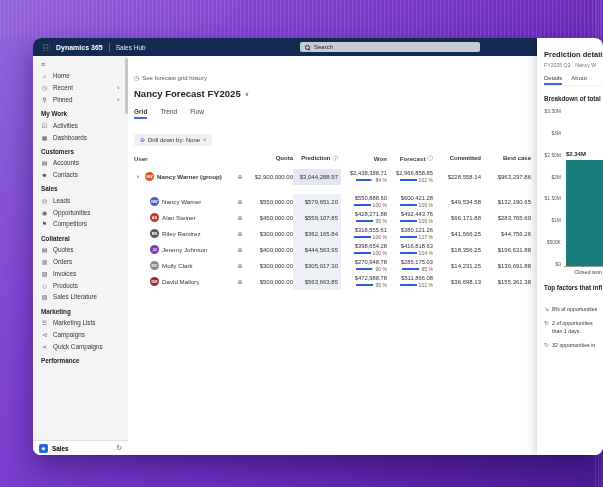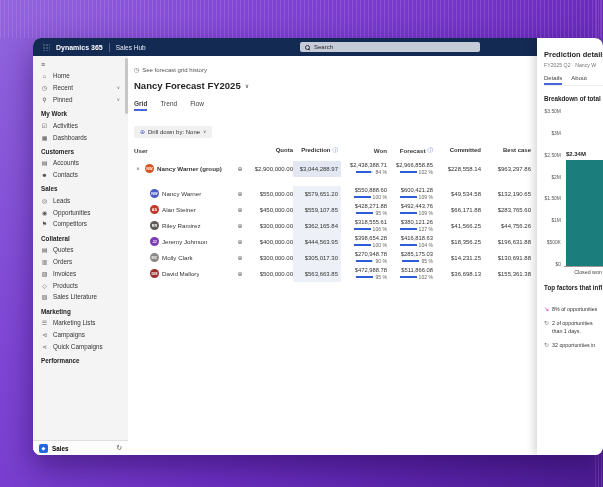--- a/index.html
+++ b/index.html
@@ -41,21 +41,21 @@
   .nav-chev { margin-left:auto; font-size:4.5px; color:#666; }
   .nav-header { font-weight:bold; font-size:6.3px; color:#222; padding:5px 8px 2px; white-space:nowrap; }
   .sb-scroll { position:absolute; right:0; top:2px; width:3px; height:56px; background:#c8c6c4; border-radius:2px; }
   .area { border-top:1px solid #e1dfdd; height:15px; display:flex; align-items:center; gap:4px; padding:0 6px; background:#fdfdfd; }
   .area-icon { width:9px; height:9px; border-radius:2px; background:#2266e3; color:#fff; font-size:5px;
     display:flex; align-items:center; justify-content:center; flex-shrink:0; }
   .area-label { font-weight:bold; font-size:6.3px; }
   .area-refresh { margin-left:auto; font-size:7px; color:#555; }
 
   
-  .content { flex:1; padding:8px 0 0 6px; overflow:hidden; }
+  .content { flex:1; padding:16px 0 0 6px; overflow:hidden; }
   .history { display:flex; align-items:center; gap:3px; font-size:6px; color:#555; padding:2px 0 7px; }
   .hicon { font-size:6px; color:#555; }
   .page-title { display:flex; align-items:center; gap:4px; font-size:9.5px; font-weight:bold; color:#252423; padding-bottom:9px; }
   .title-chev { font-size:6px; font-weight:normal; color:#444; }
   .tabs { display:flex; gap:13px; font-size:6.5px; color:#424242; padding-bottom:9px; }
   .tab { padding-bottom:2px; }
   .tab.active { border-bottom:2px solid #4a63d8; font-weight:bold; }
   .drillpill { display:inline-flex; align-items:center; gap:3px; background:#f1f0f0; border-radius:2px;
     padding:2.5px 6px; font-size:6px; color:#333; margin-bottom:9px; }
   .dp-icon { font-size:6px; color:#4a63d8; }

